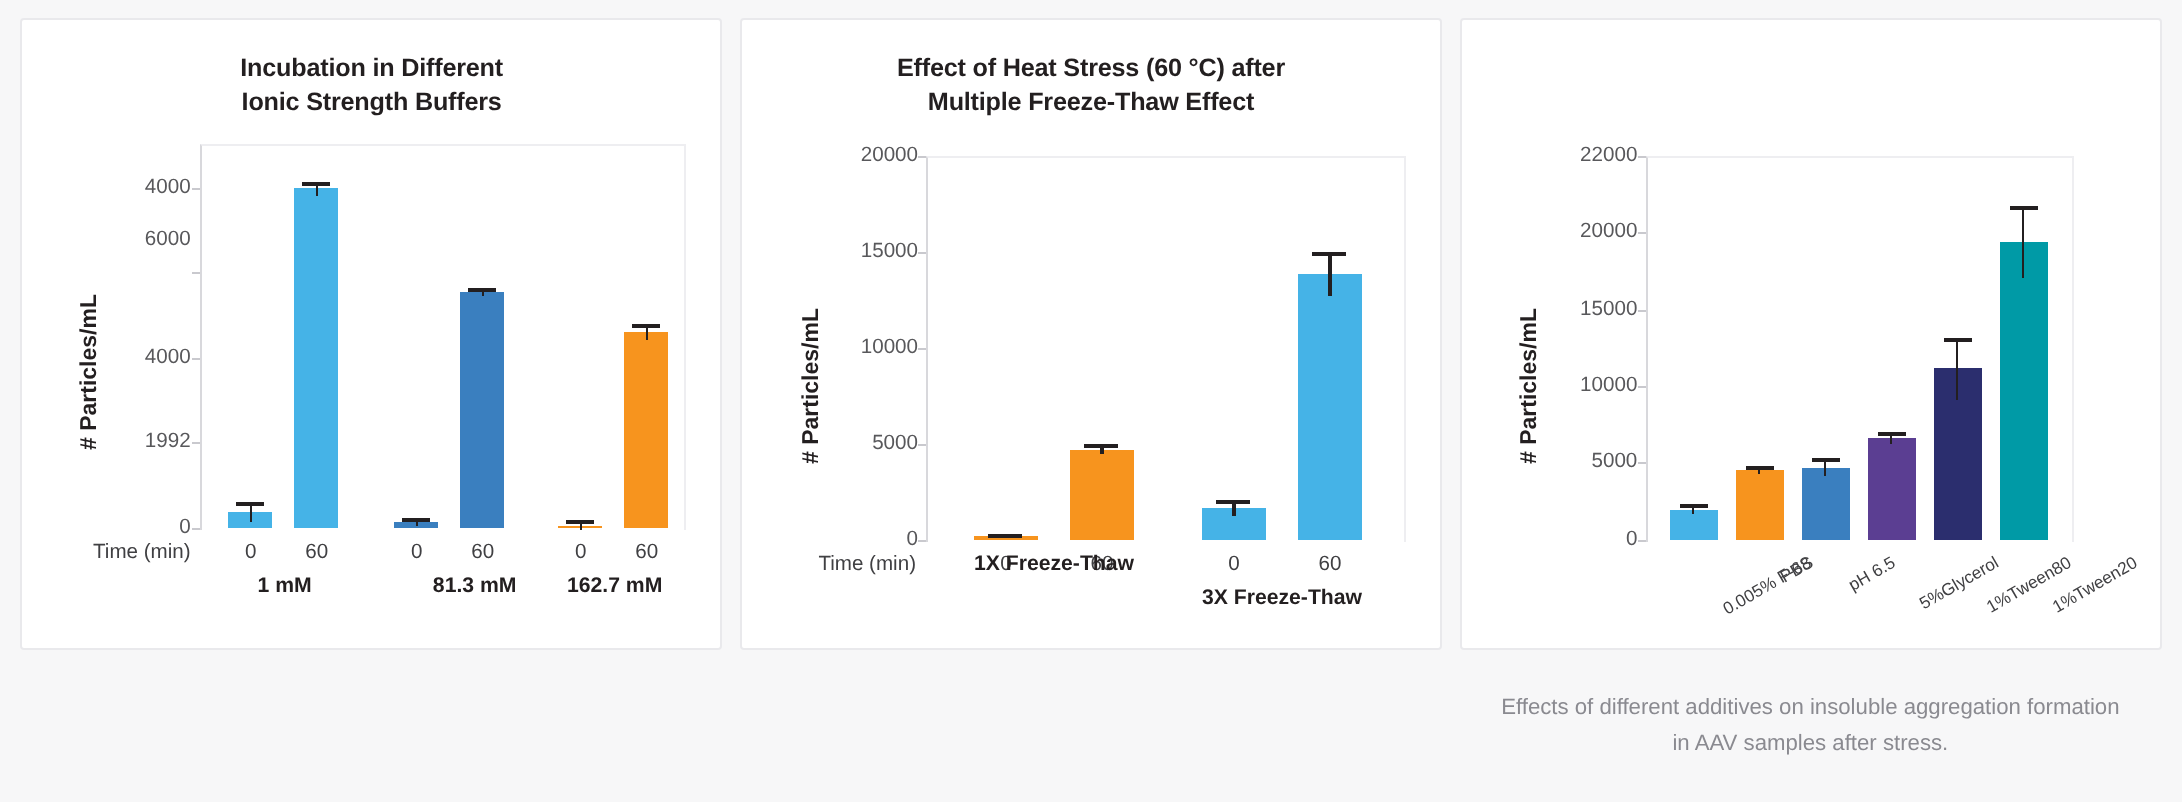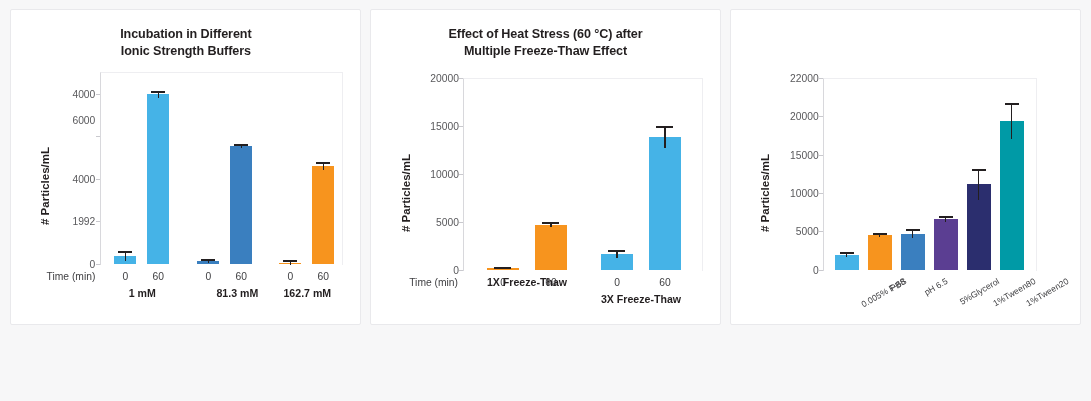--- a/index.html
+++ b/index.html
@@ -309,15 +309,16 @@
         <div class="errcap" style="left:274px; top:93px; width:14px;"></div>
 
         <div class="xrot-lbl" style="left:122px; top:266px;">0.005% F-68</div>
         <div class="xrot-lbl" style="left:155px; top:266px;">PBS</div>
         <div class="xrot-lbl" style="left:188px; top:266px;">pH 6.5</div>
         <div class="xrot-lbl" style="left:221px; top:266px;">5%Glycerol</div>
         <div class="xrot-lbl" style="left:254px; top:266px;">1%Tween80</div>
         <div class="xrot-lbl" style="left:287px; top:266px;">1%Tween20</div>
       </div>
     </div>
+    <div class="caption">Effects of different additives on insoluble aggregation formation in AAV samples after stress.</div>
   </div>
 
 </div>
 
 </body></html>

